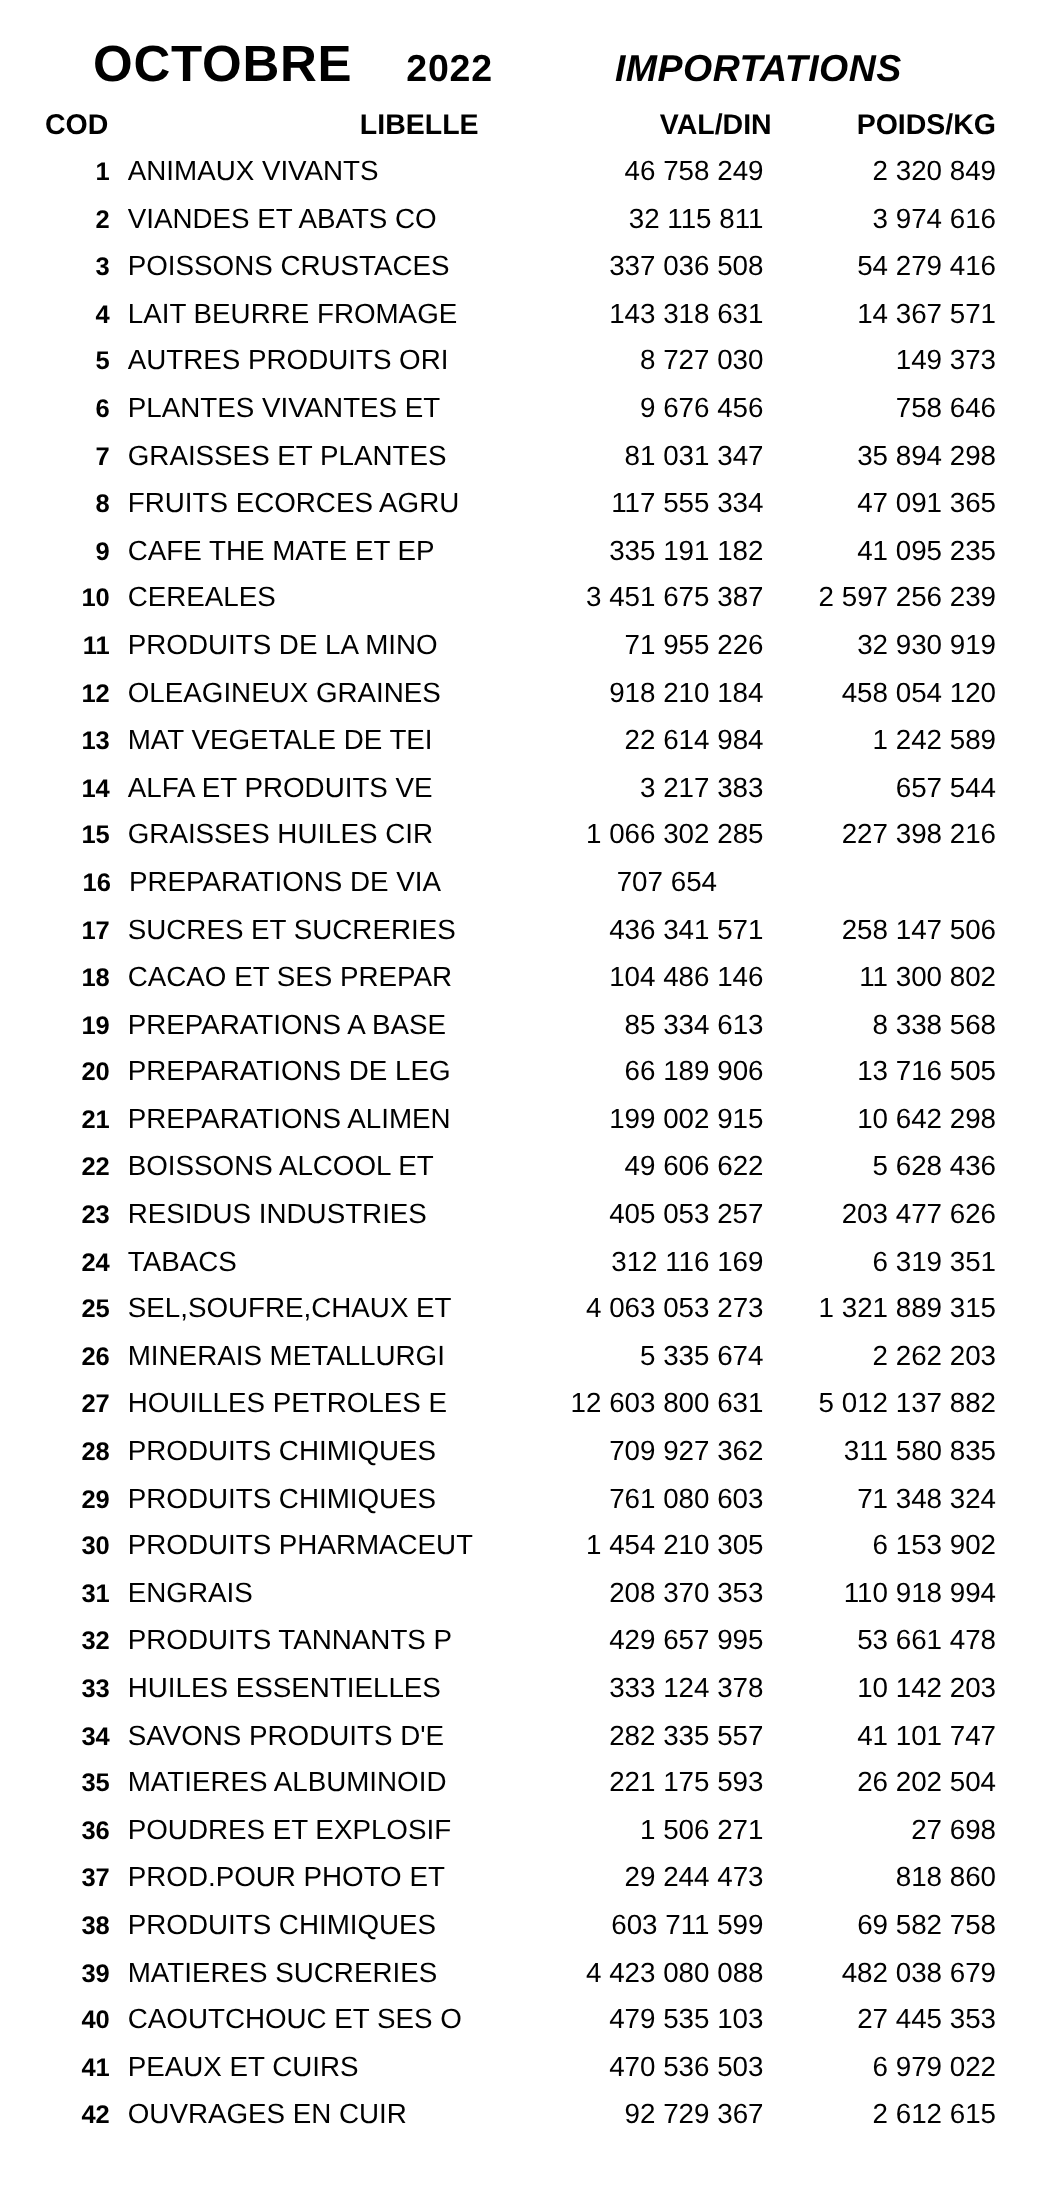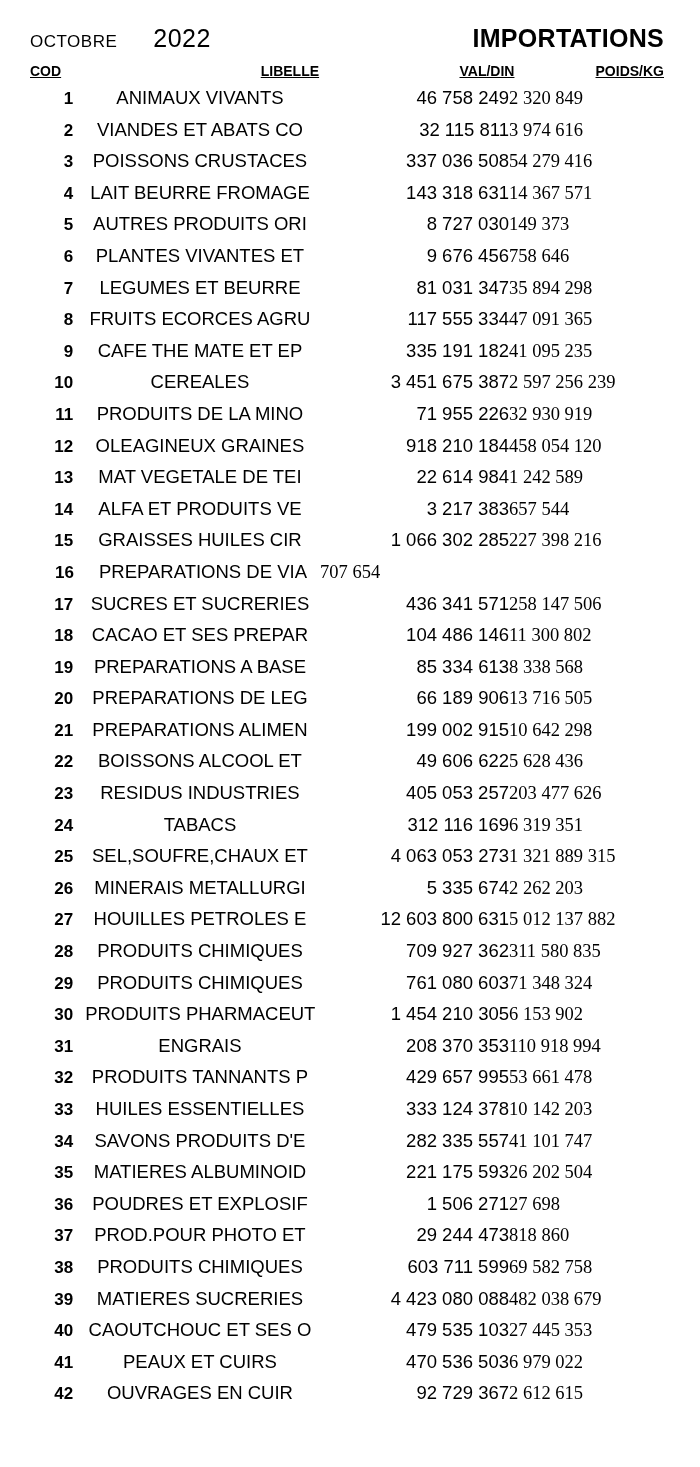--- a/index.html
+++ b/index.html
@@ -25,44 +25,45 @@
     display: flex;
     align-items: baseline;
     padding: 24px 36px 0 30px;
   }
   .title-left {
     display: flex;
     align-items: baseline;
     width: 380px;
   }
   .month {
-    font-size: 17px;
-    font-weight: normal;
+    font-size: 34px;
+    font-weight: bold;
     letter-spacing: 0.5px;
+    margin-left: 32px;
   }
   .year {
     font-size: 25px;
-    font-weight: normal;
+    font-weight: bold;
     margin-left: 36px;
     letter-spacing: 0.5px;
   }
   .title-right {
     flex: 1;
-    text-align: right;
+    text-align: left;
     font-size: 25px;
     font-weight: bold;
     letter-spacing: 0.3px;
+    font-style: italic;
   }
   .head-row {
     display: flex;
     align-items: flex-end;
     padding: 10px 36px 0 30px;
-    font-size: 14px;
-    font-weight: bold;
-    text-decoration: underline;
+    font-size: 19px;
+    font-weight: bold;
   }
   .h-cod {
     width: 60px;
     text-align: left;
   }
   .h-libelle {
     width: 230px;
     text-align: right;
     padding-right: 6px;
   }
@@ -85,33 +86,33 @@
   }
   .c-cod {
     width: 44px;
     text-align: right;
     font-weight: bold;
     font-size: 17px;
     padding-right: 12px;
   }
   .c-lib {
     width: 234px;
-    text-align: center;
+    text-align: left;
     white-space: nowrap;
     overflow: hidden;
   }
   .c-val {
     width: 198px;
     text-align: right;
     white-space: nowrap;
   }
   .c-poids {
     width: 158px;
+    text-align: right;
     white-space: nowrap;
-    font-family: Liberation Serif, serif;
   }
 </style>
 </head>
 <body>
 
 <div class="page">
 
   <div class="title-row">
     <div class="title-left">
       <span class="month">OCTOBRE</span>
@@ -159,21 +160,21 @@
         <div class="c-poids">149 373</div>
       </div>
       <div class="row">
         <div class="c-cod">6</div>
         <div class="c-lib">PLANTES VIVANTES ET</div>
         <div class="c-val">9 676 456</div>
         <div class="c-poids">758 646</div>
       </div>
       <div class="row">
         <div class="c-cod">7</div>
-        <div class="c-lib">LEGUMES ET BEURRE</div>
+        <div class="c-lib">GRAISSES ET PLANTES</div>
         <div class="c-val">81 031 347</div>
         <div class="c-poids">35 894 298</div>
       </div>
       <div class="row">
         <div class="c-cod">8</div>
         <div class="c-lib">FRUITS ECORCES AGRU</div>
         <div class="c-val">117 555 334</div>
         <div class="c-poids">47 091 365</div>
       </div>
       <div class="row">

